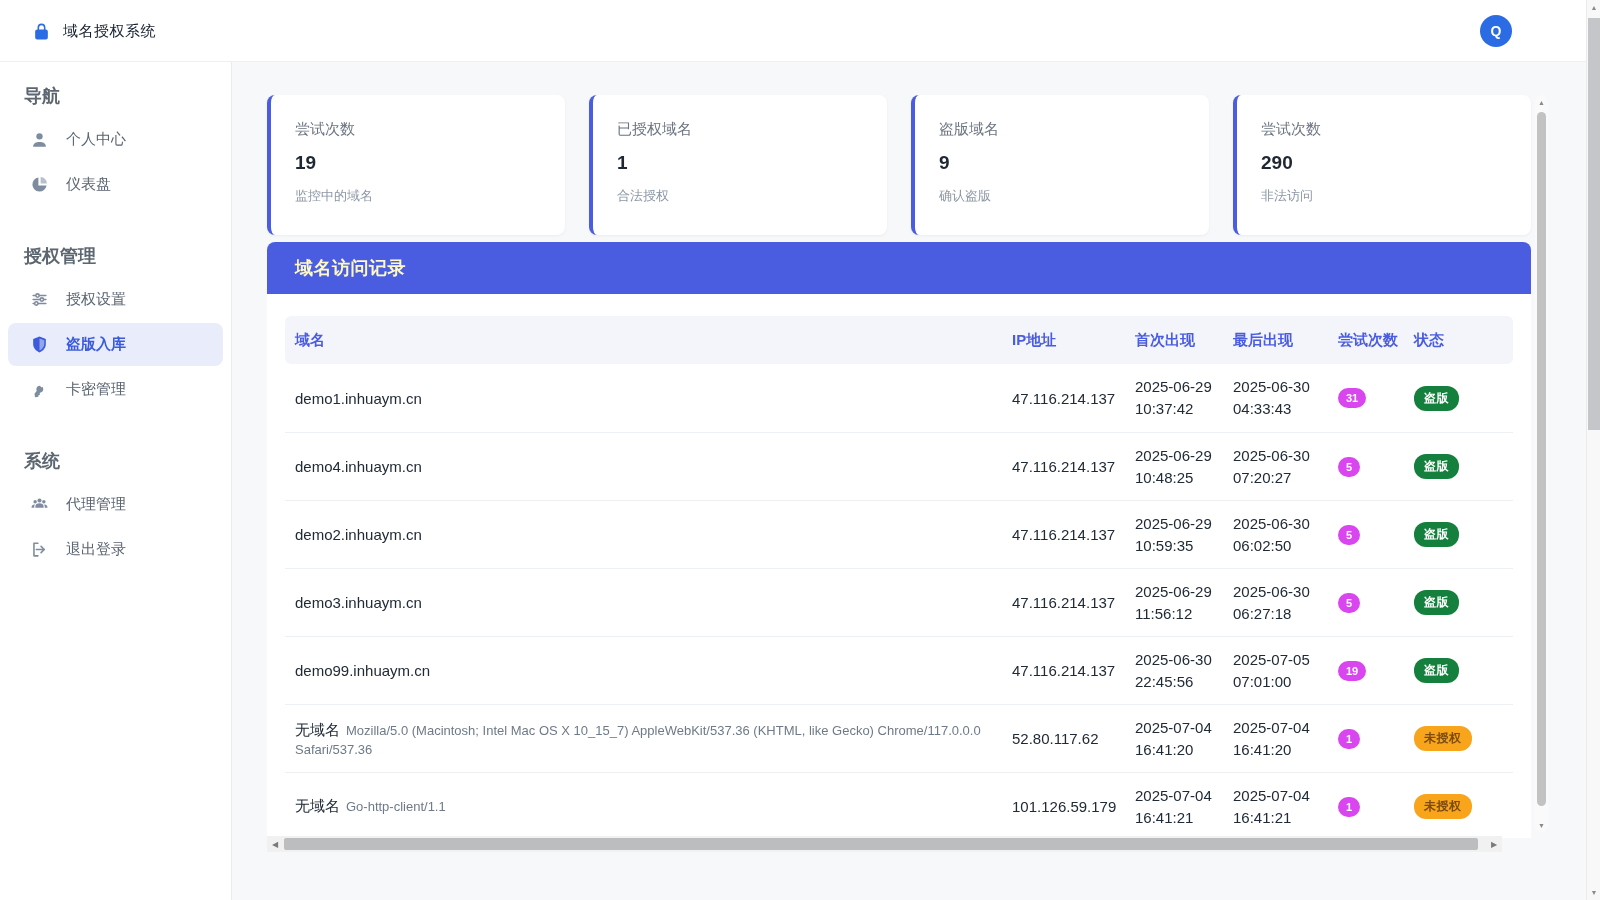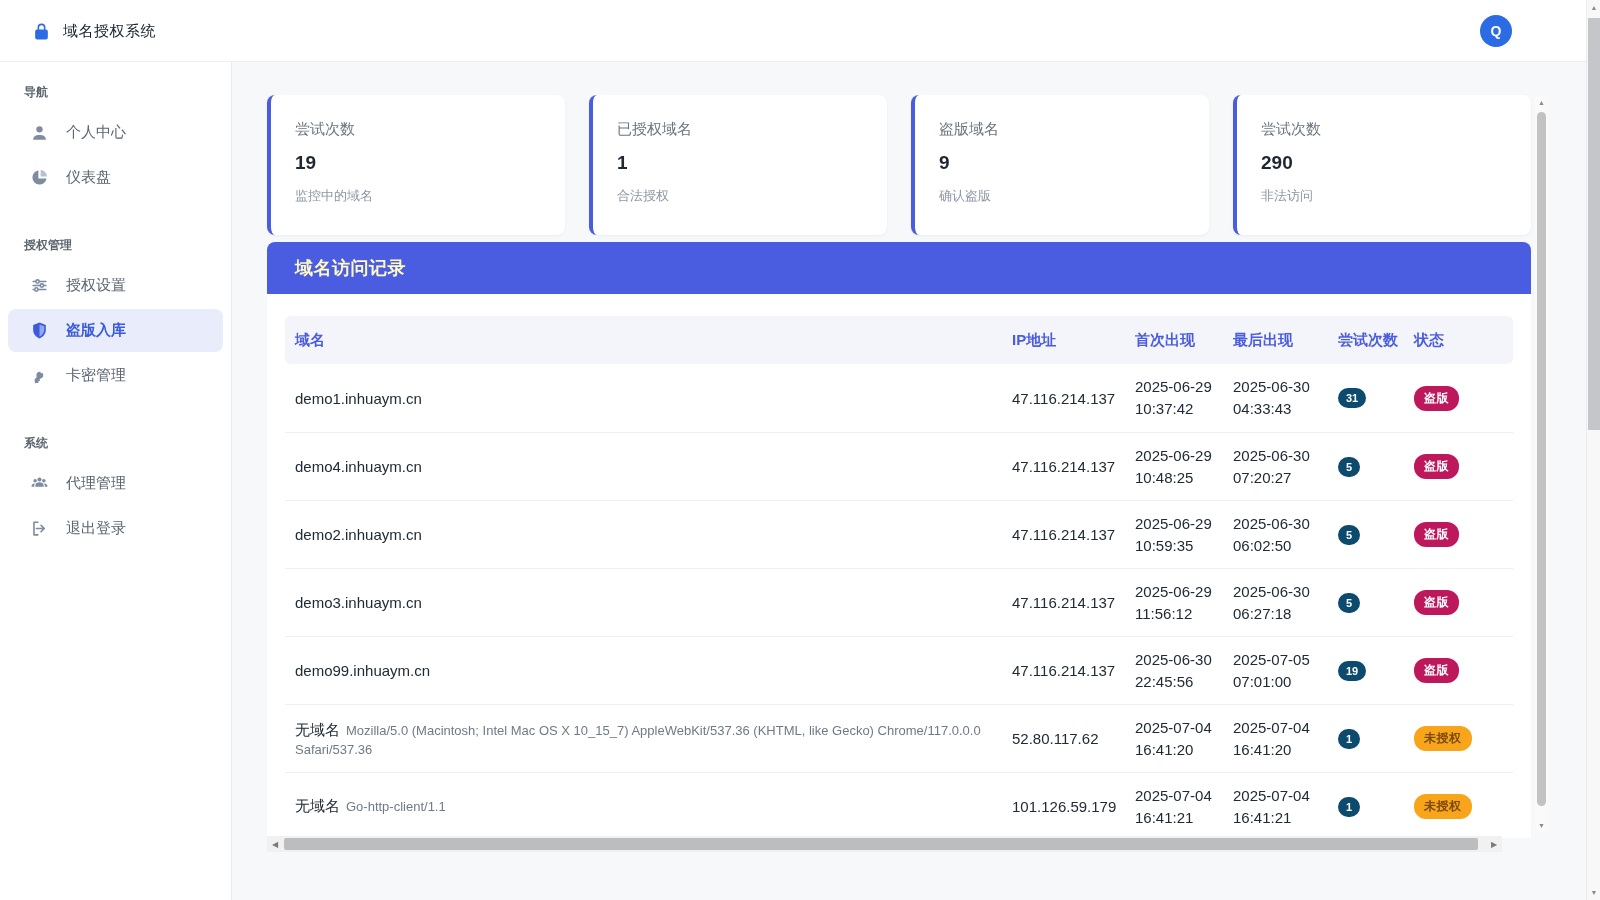--- a/index.html
+++ b/index.html
@@ -7,21 +7,21 @@
   body { font-family:"Liberation Sans","DejaVu Sans",sans-serif; background:#f7f8fa; position:relative; color:#212b36; }
 
   
   .header { position:absolute; top:0; left:0; width:1586px; height:62px; background:#fff; border-bottom:1px solid #edf0f3; z-index:6; }
   .brand { position:absolute; left:30px; top:0; height:62px; display:flex; align-items:center; gap:11px; }
   .brand-title { font-size:15px; font-weight:normal; color:#16202e; letter-spacing:.5px; }
   .avatar { position:absolute; right:74px; top:15px; width:32px; height:32px; border-radius:50%; background:#2b6be4; color:#fff; display:flex; align-items:center; justify-content:center; font-weight:bold; font-size:14px; cursor:pointer; }
 
   
   .sidebar { position:absolute; left:0; top:62px; bottom:0; width:232px; background:#fff; border-right:1px solid #e8ebef; padding-top:22px; z-index:5; }
-  .nav-section-label { margin:0 24px 10px; font-size:12px; font-weight:bold; color:#5c6670; }
+  .nav-section-label { margin:0 24px 10px; font-size:18px; font-weight:bold; color:#5c6670; }
   .nav-section + .nav-section { margin-top:38px; }
   .nav-item { display:flex; align-items:center; gap:17px; margin:2px 8px; padding:12px 14px 12px 22px; border-radius:8px; color:#5a6472; font-size:15px; cursor:pointer; }
   .nav-icon { width:19px; height:19px; display:flex; align-items:center; justify-content:center; color:#7e8ca0; flex:none; }
   .nav-icon svg { width:19px; height:19px; display:block; }
   .nav-item.active { background:#e9edfb; color:#3b5bdb; font-weight:bold;align-items:center; }
   .nav-item.active .nav-icon { color:#3b5bdb; }
 
   
   .main { position:absolute; left:232px; top:62px; right:14px; bottom:0; background:#f7f8fa; overflow:hidden; }
   .content { position:absolute; left:35px; top:33px; width:1264px; }
@@ -37,23 +37,23 @@
 
   .t-row { display:grid; grid-template-columns:717px 123px 98px 105px 76px 1fr; align-items:center; }
   .t-cell { padding-left:10px; font-size:15px; color:#212b36; }
   .t-head { background:#f3f5fb; height:48px; border-radius:6px; }
   .t-head .t-cell { color:#4a5ce0; font-weight:bold; }
   .t-row.data { height:68px; }
   .t-row.data + .t-row.data { border-top:1px solid #eef1f4; }
   .domain-name { font-size:15px; color:#212b36; }
   .ua { font-size:13px; color:#6f7a87; margin-left:6px; }
   .dates div { line-height:22px; font-size:15px; }
-  .count-badge { display:inline-block; min-width:16px; text-align:center; background:#0c4a6e; color:#fff; font-size:11px; font-weight:bold; border-radius:11px; padding:4px 8px; }
+  .count-badge { display:inline-block; min-width:16px; text-align:center; background:#d946ef; color:#fff; font-size:11px; font-weight:bold; border-radius:11px; padding:4px 8px; }
   .status-badge { display:inline-block; font-size:12px; font-weight:bold; border-radius:12px; padding:4px 10px; letter-spacing:.5px; }
-  .status-pirate { background:#be185d; color:#fff; }
+  .status-pirate { background:#15803d; color:#fff; }
   .status-unauth { background:#f8a51b; color:#7a4a10; }
 
   
   .h-scrollbar { position:absolute; left:35px; top:774px; width:1235px; height:16px; background:#f1f1f1; }
   .h-thumb { position:absolute; left:17px; right:24px; top:2px; bottom:2px; background:#bbbdbf; border-radius:2px; cursor:pointer; }
   .h-arrow { position:absolute; top:0; width:16px; height:16px; display:flex; align-items:center; justify-content:center; font-size:8px; color:#7a7a7a; cursor:pointer; }
   .h-arrow.left { left:0; } .h-arrow.right { right:0; }
 
   .v-scrollbar { position:absolute; left:1303px; top:33px; width:13px; height:737px; background:#fafafa; border-radius:7px; }
   .v-thumb { position:absolute; left:2px; width:9px; top:17px; height:694px; background:#c2c2c2; border-radius:5px; cursor:pointer; }

